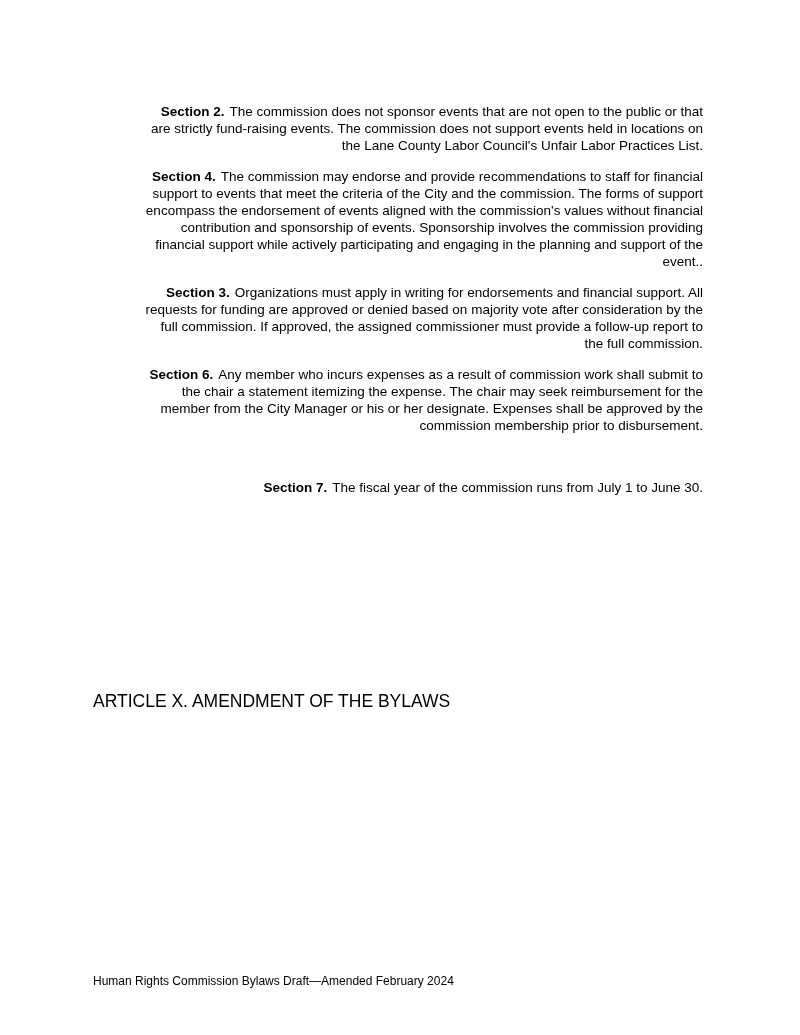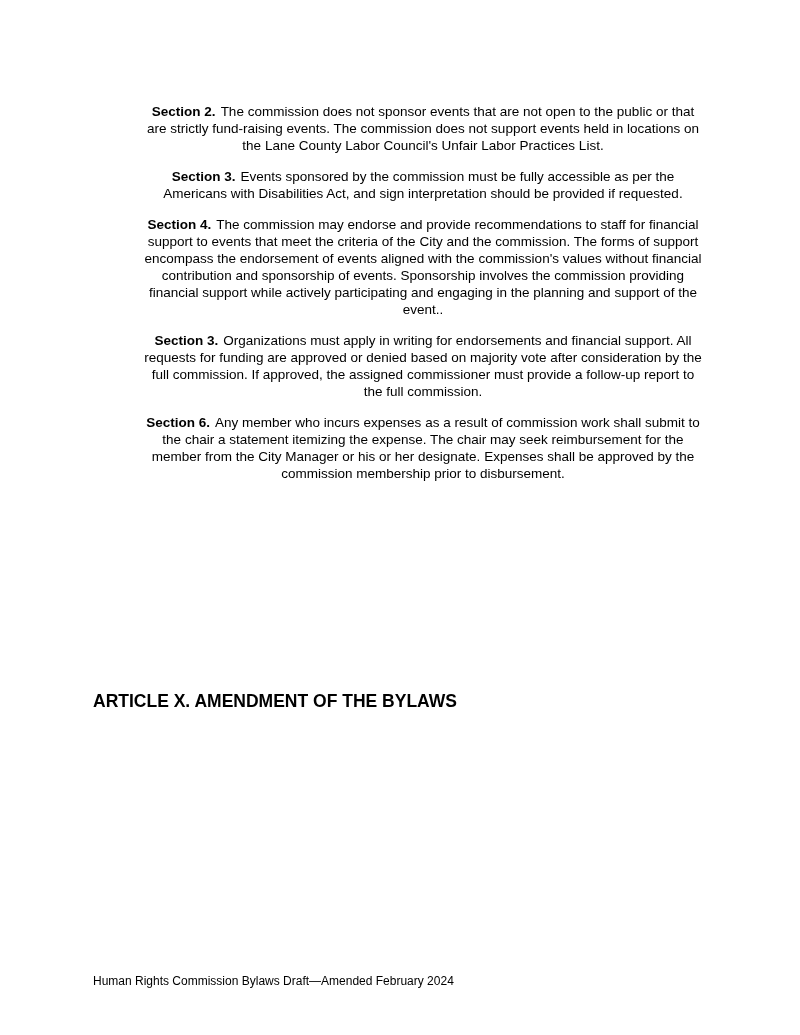--- a/index.html
+++ b/index.html
@@ -26,36 +26,36 @@
   .content {
     position: absolute;
     top: 103px;
     left: 143px;
     width: 560px;
   }
   .section {
     margin: 0 0 14px 0;
     font-size: 13.5px;
     line-height: 17px;
-    text-align: center;
+    text-align: right;
   }
   .section .lead {
     font-weight: bold;
     margin-right: 5px;
   }
   .section.extra-space {
     margin-top: 45px;
   }
   .article-heading {
     position: absolute;
     top: 690px;
     left: 93px;
     width: 650px;
     font-size: 17.5px;
-    font-weight: bold;
+    font-weight: normal;
     line-height: 22px;
     margin: 0;
   }
   .footer {
     position: absolute;
     left: 93px;
     top: 976px;
     font-size: 12px;
     line-height: 11px;
     color: #000000;
@@ -65,36 +65,36 @@
 <body>
 
 <div class="page">
 
   <div class="content">
 
     <p class="section">
       <span class="lead">Section 2.</span><span>The commission does not sponsor events that are not open to the public or that are strictly fund-raising events.  The commission does not support events held in locations on the Lane County Labor Council's Unfair Labor Practices List.</span>
     </p>
 
-    <p class="section">
-      <span class="lead">Section 3.</span><span>Events sponsored by the commission must be fully accessible as per the Americans with Disabilities Act, and sign interpretation should be provided if requested.</span>
-    </p>
 
     <p class="section">
       <span class="lead">Section 4.</span><span>The commission may endorse and provide recommendations to staff for financial support to events that meet the criteria of the City and the commission. The forms of support encompass the endorsement of events aligned with the commission's values without financial contribution and sponsorship of events. Sponsorship involves the commission providing financial support while actively participating and engaging in the planning and support of the event..</span>
     </p>
 
     <p class="section">
       <span class="lead">Section 3.</span><span>Organizations must apply in writing for endorsements and financial support.  All requests for funding are approved or denied based on majority vote after consideration by the full commission.  If approved, the assigned commissioner must provide a follow-up report to the full commission.</span>
     </p>
 
     <p class="section">
       <span class="lead">Section 6.</span><span>Any member who incurs expenses as a result of commission work shall submit to the chair a statement itemizing the expense.  The chair may seek reimbursement for the member from the City Manager or his or her designate. Expenses shall be approved by the commission membership prior to disbursement.</span>
     </p>
 
+    <p class="section extra-space">
+      <span class="lead">Section 7.</span><span>The fiscal year of the commission runs from July 1 to June 30.</span>
+    </p>
 
   </div>
 
   <h1 class="article-heading">ARTICLE X. AMENDMENT OF THE BYLAWS</h1>
 
   <div class="footer">Human Rights Commission Bylaws Draft—Amended February 2024</div>
 
 </div>
 
 </body></html>

